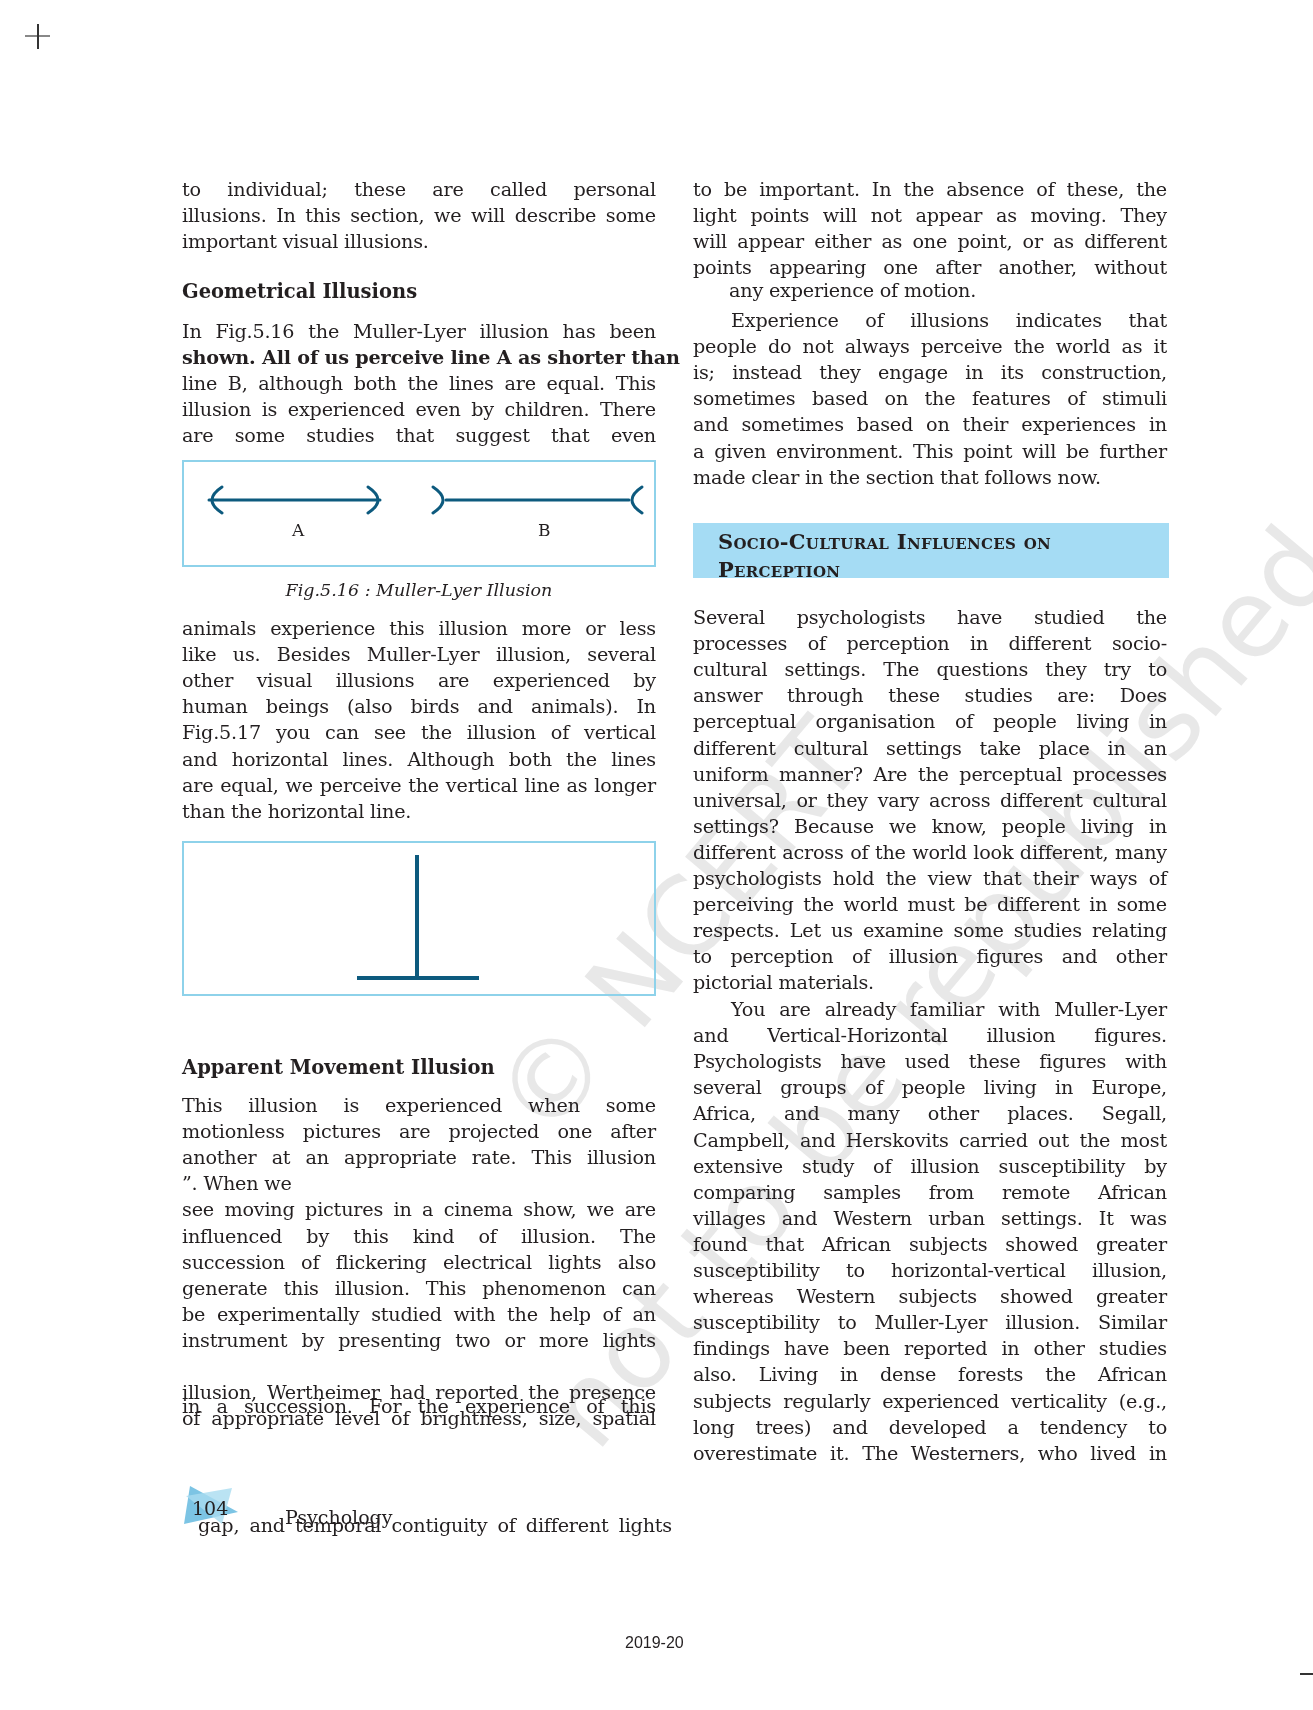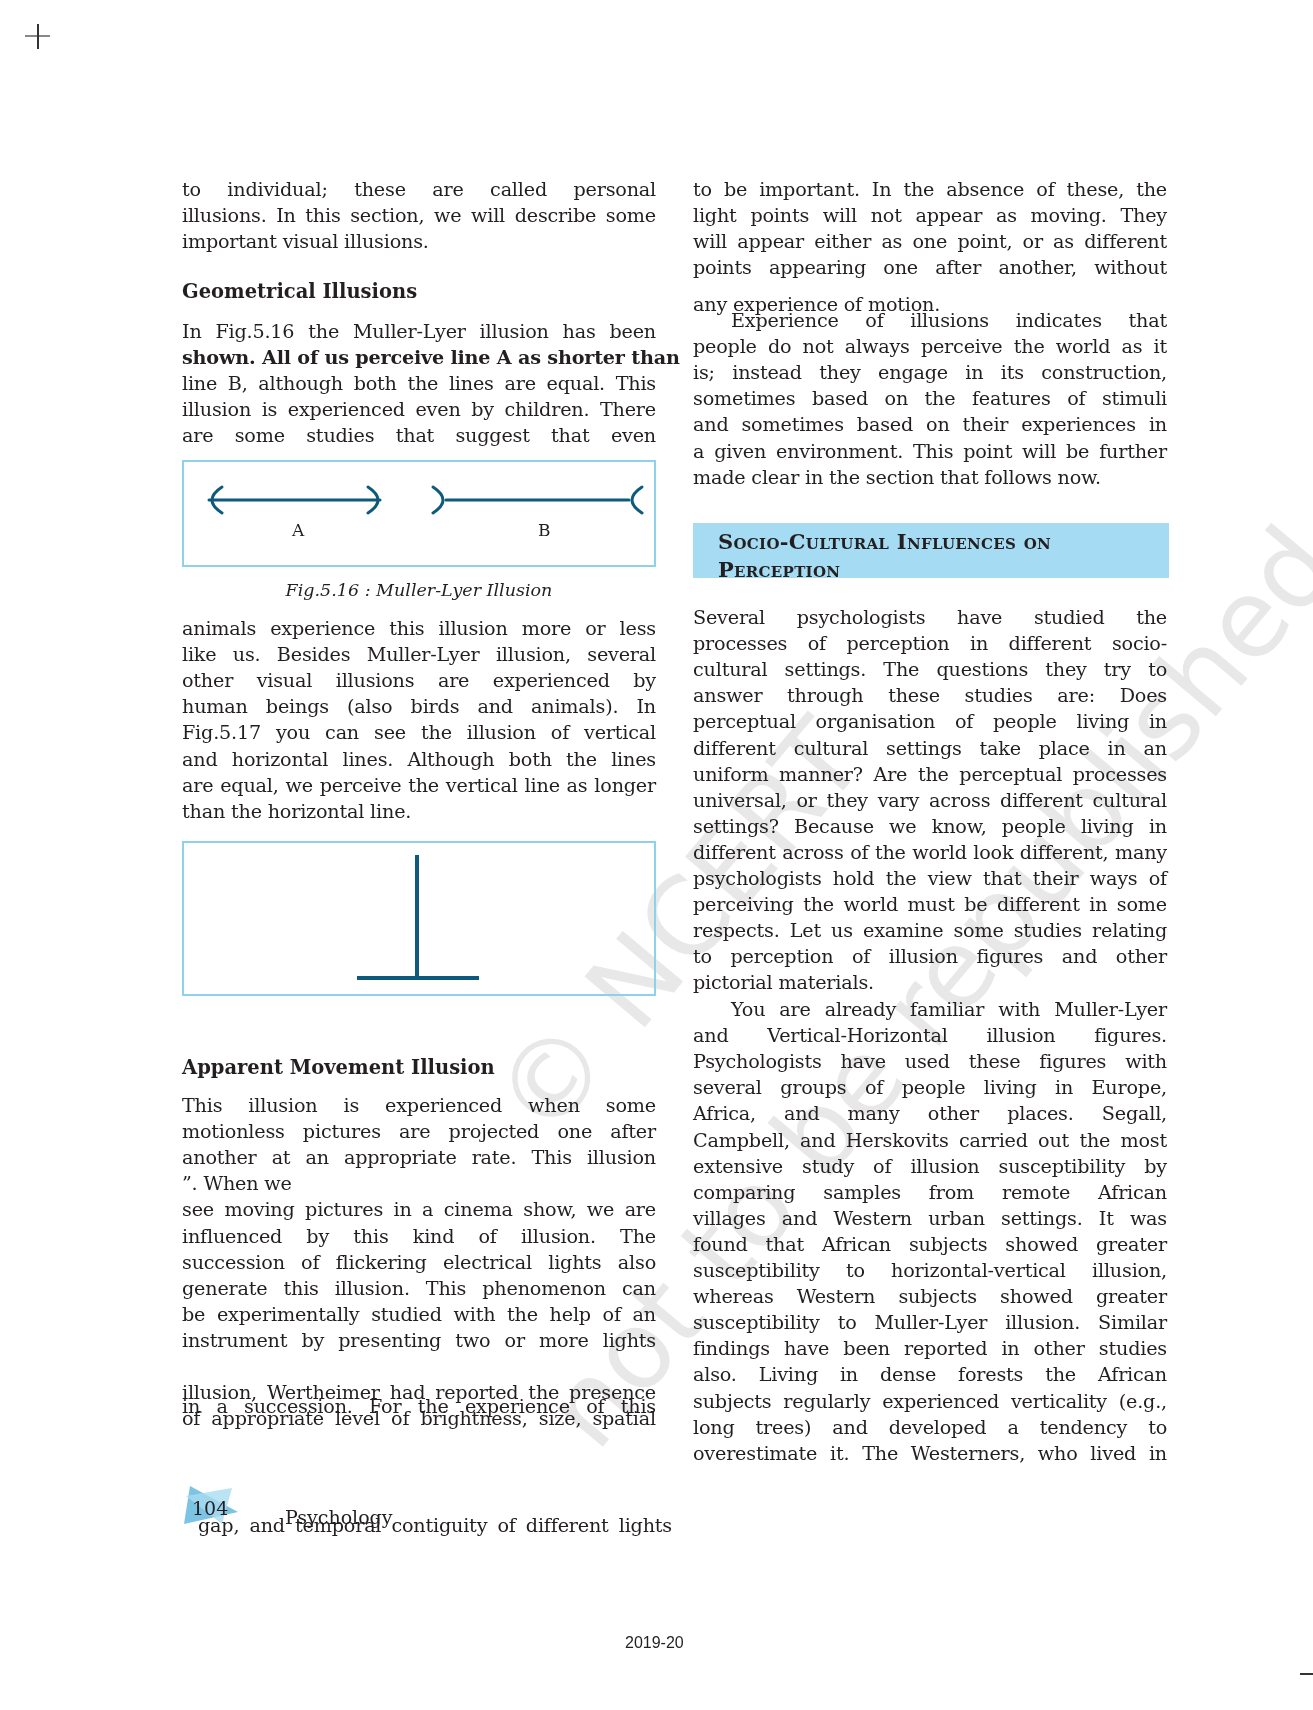--- a/index.html
+++ b/index.html
@@ -106,21 +106,21 @@
       <div class="line" style="top: 1513px; margin-left: 16px;">gap, and temporal contiguity of different lights</div>
     </div>
 </div>
 
 <div class="col" style="left:693px;top:0;height:1710px;">
   <div id="r-cont">
       <div class="line" style="top: 177px;">to be important. In the absence of these, the</div>
       <div class="line" style="top: 203.1px;">light points will not appear as moving. They</div>
       <div class="line" style="top: 229.2px;">will appear either as one point, or as different</div>
       <div class="line" style="top: 255.3px;">points appearing one after another, without</div>
-      <div class="line last" style="top: 292px;">any experience of motion.</div>
+      <div class="line last" style="top: 278px; margin-left: 36px;">any experience of motion.</div>
     </div>
   <div id="r-exp">
       <div class="line indent" style="top: 308px;">Experience of illusions indicates that</div>
       <div class="line" style="top: 334.1px;">people do not always perceive the world as it</div>
       <div class="line" style="top: 360.2px;">is; instead they engage in its construction,</div>
       <div class="line" style="top: 386.3px;">sometimes based on the features of stimuli</div>
       <div class="line" style="top: 412.4px;">and sometimes based on their experiences in</div>
       <div class="line" style="top: 438.5px;">a given environment. This point will be further</div>
       <div class="line last" style="top: 464.6px;">made clear in the section that follows now.</div>
     </div>

